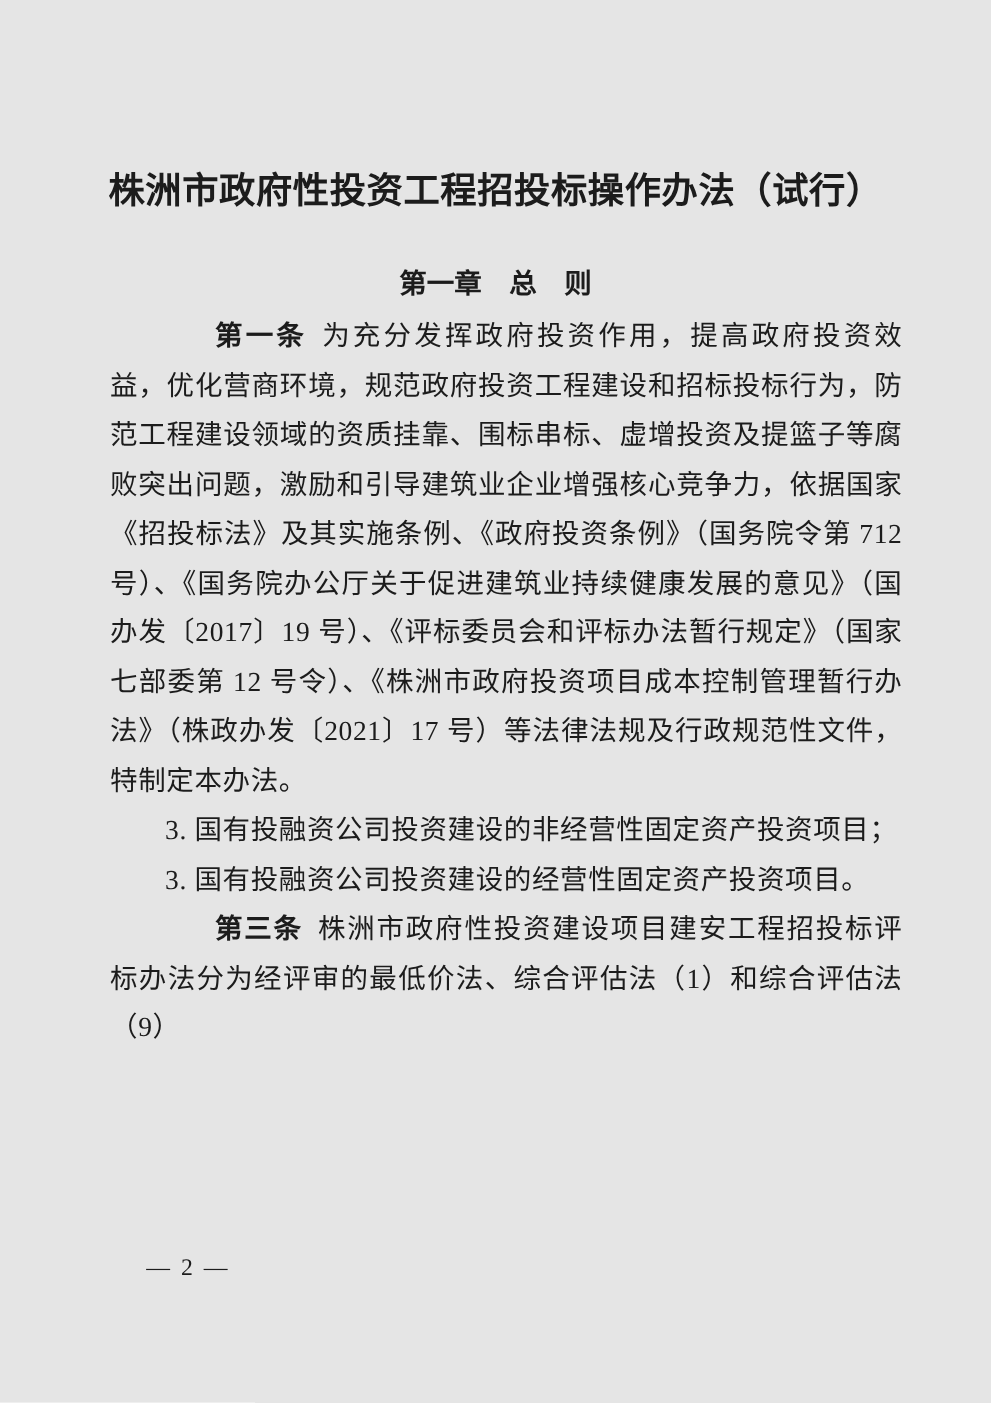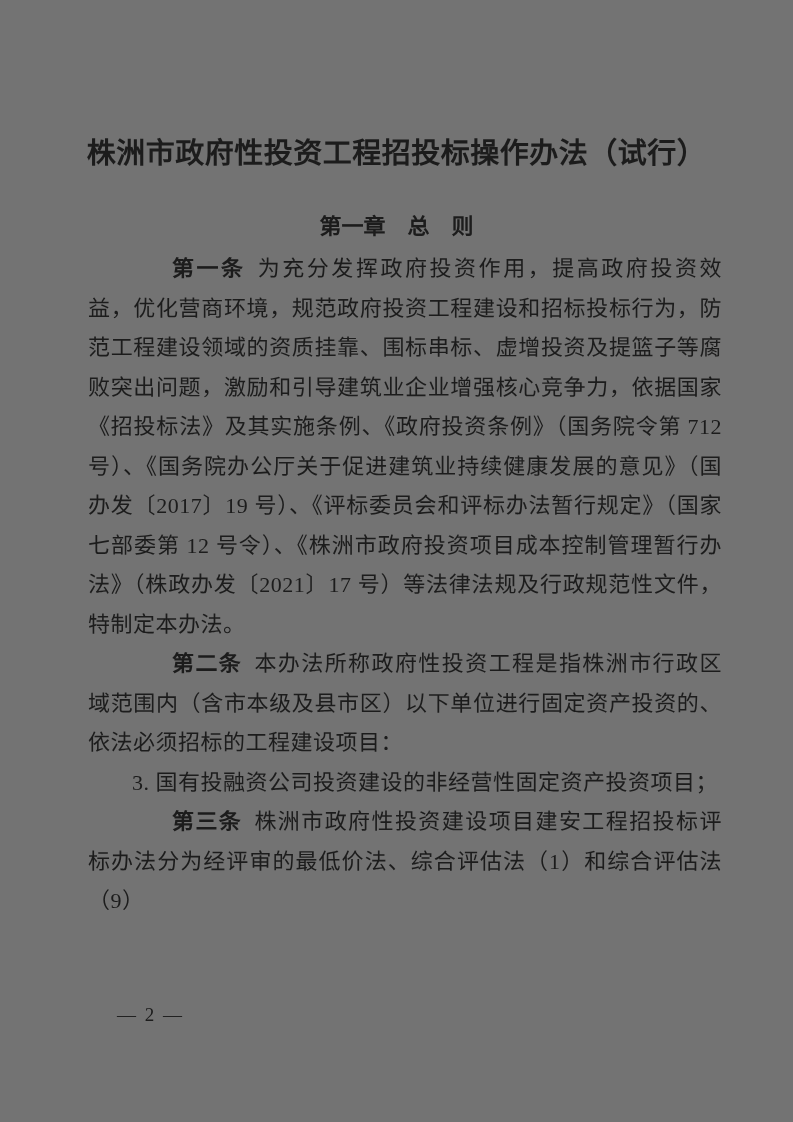--- a/index.html
+++ b/index.html
@@ -8,21 +8,21 @@
     width: 793px;
     height: 1122px;
     position: relative;
     font-family: "Liberation Serif", "DejaVu Serif", serif;
     color: #1c1c1c;
     overflow: hidden;
   }
   .page {
     position: absolute;
     inset: 0;
-    background: #737373;
+    background: #e5e5e5;
   }
   .doc-title {
     position: absolute;
     top: 132px;
     left: 0;
     right: 0;
     text-align: center;
     font-size: 29px;
     font-weight: 700;
     letter-spacing: 0.5px;
@@ -75,25 +75,25 @@
 <div class="page">
 
   <h1 class="doc-title">株洲市政府性投资工程招投标操作办法（试行）</h1>
 
   <h2 class="chapter-heading">第一章　总　则</h2>
 
   <div class="body-text">
 
     <p class="para"><span class="para-lead">第一条</span><span>为充分发挥政府投资作用，提高政府投资效益，优化营商环境，规范政府投资工程建设和招标投标行为，防范工程建设领域的资质挂靠、围标串标、虚增投资及提篮子等腐败突出问题，激励和引导建筑业企业增强核心竞争力，依据国家《招投标法》及其实施条例、《政府投资条例》（国务院令第 712 号）、《国务院办公厅关于促进建筑业持续健康发展的意见》（国办发〔2017〕19 号）、《评标委员会和评标办法暂行规定》（国家七部委第 12 号令）、《株洲市政府投资项目成本控制管理暂行办法》（株政办发〔2021〕17 号）等法律法规及行政规范性文件，特制定本办法。</span></p>
 
-    <p class="para"><span class="para-lead">第二条</span><span>本办法所称政府性投资工程是指株洲市行政区域范围内（含市本级及县市区）以下单位进行固定资产投资的、依法必须招标的工程建设项目：</span></p>
 
 
     <p class="para"><span>3. 国有投融资公司投资建设的非经营性固定资产投资项目；</span></p>
 
+    <p class="para"><span>3. 国有投融资公司投资建设的经营性固定资产投资项目。</span></p>
 
     <p class="para"><span class="para-lead">第三条</span><span>株洲市政府性投资建设项目建安工程招投标评标办法分为经评审的最低价法、综合评估法（1）和综合评估法（9）</span></p>
 
   </div>
 
   <div class="page-number">— 2 —</div>
 
 </div>
 
 </body></html>

